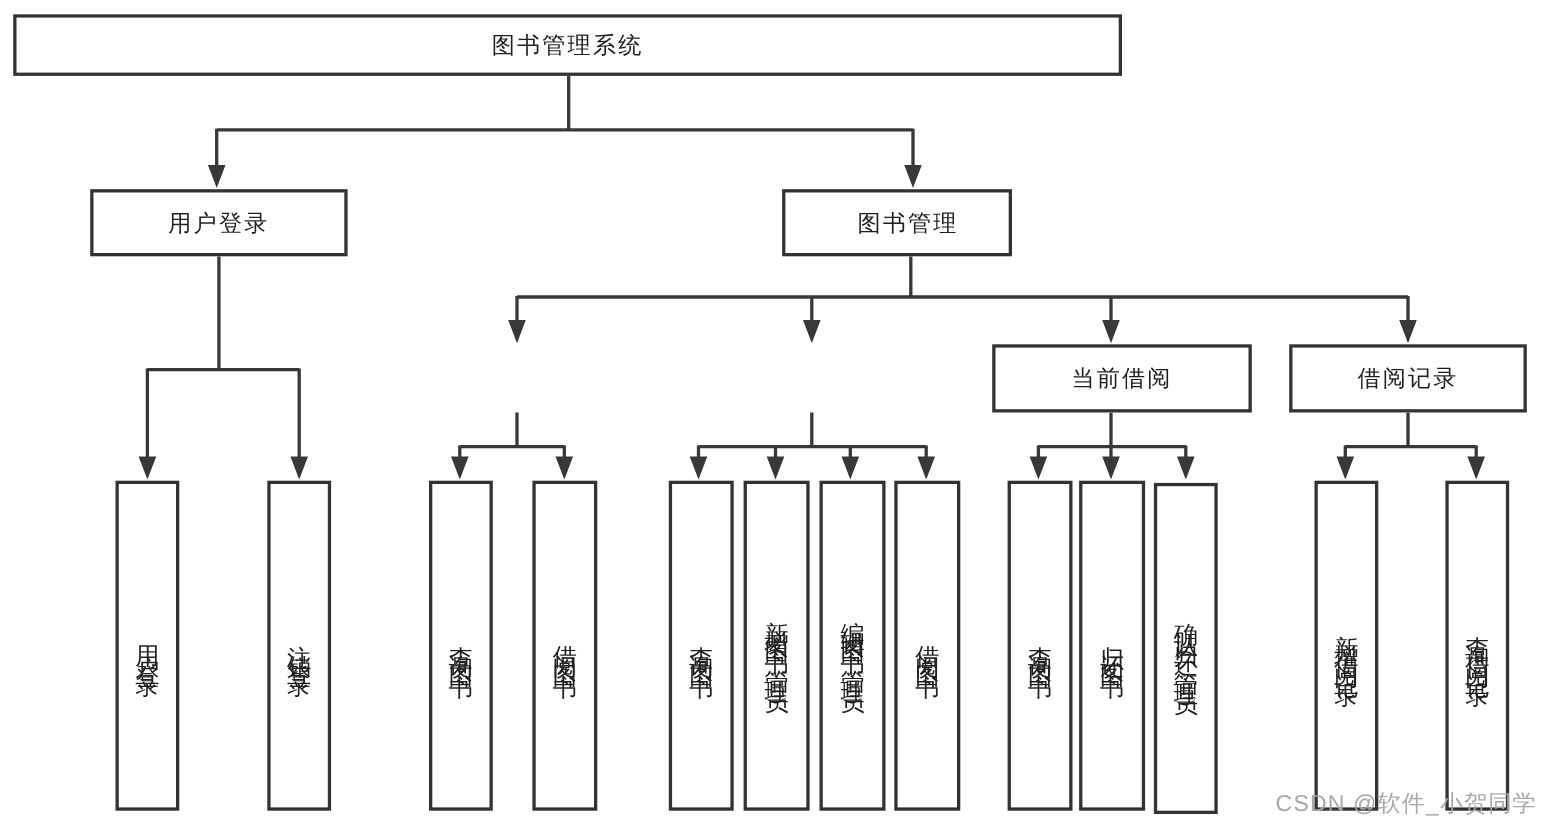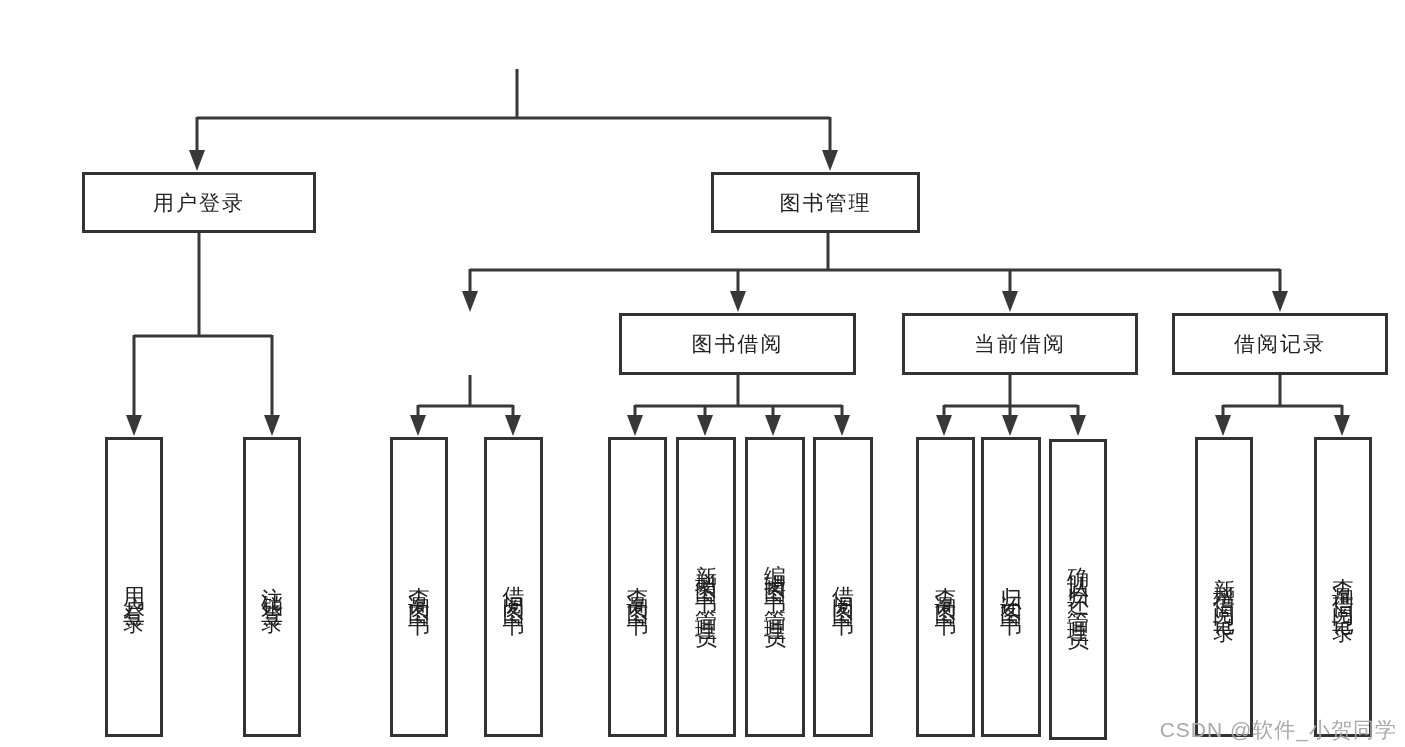--- a/index.html
+++ b/index.html
@@ -110,31 +110,31 @@
              M697 415 L713 415 L705 436 Z
              M765 415 L781 415 L773 436 Z
              M834 415 L850 415 L842 436 Z
              M936 415 L952 415 L944 436 Z
              M1002 415 L1018 415 L1010 436 Z
              M1070 415 L1086 415 L1078 436 Z
              M1215 415 L1231 415 L1223 436 Z
              M1334 415 L1350 415 L1342 436 Z"></path>
   </svg>
 
+  <div class="box" style="left:12px; top:13px; width:1008px; height:56px;">
+    <span class="htext">图书管理系统</span>
+  </div>
 
   <div class="box" style="left:82px; top:172px; width:234px; height:61px;">
     <span class="htext">用户登录</span>
   </div>
   <div class="box" style="left:711px; top:172px; width:209px; height:61px;padding-left:20px;">
     <span class="htext">图书管理</span>
   </div>
 
-  <div class="box" style="left:619px; top:313px; width:237px; height:62px;">
-    <span class="htext">图书借阅</span>
-  </div>
   <div class="box" style="left:902px; top:313px; width:236px; height:62px;">
     <span class="htext">当前借阅</span>
   </div>
   <div class="box" style="left:1172px; top:313px; width:216px; height:62px;">
     <span class="htext">借阅记录</span>
   </div>
 
   <div class="box" style="left:105px; top:437px; width:58px; height:300px;">
     <span class="vtext">用户登录</span>
   </div>

